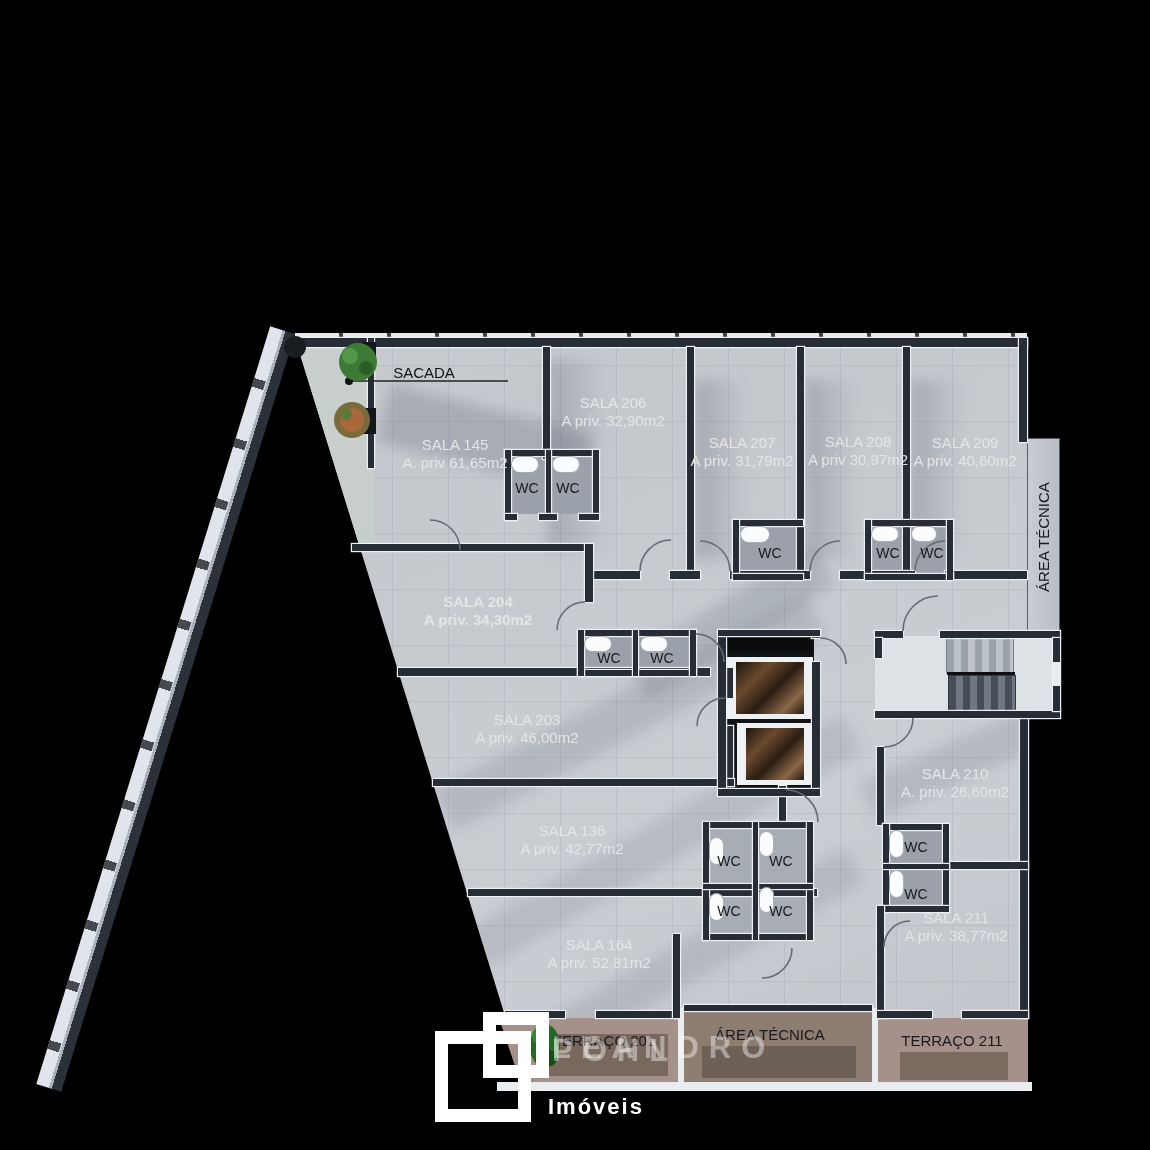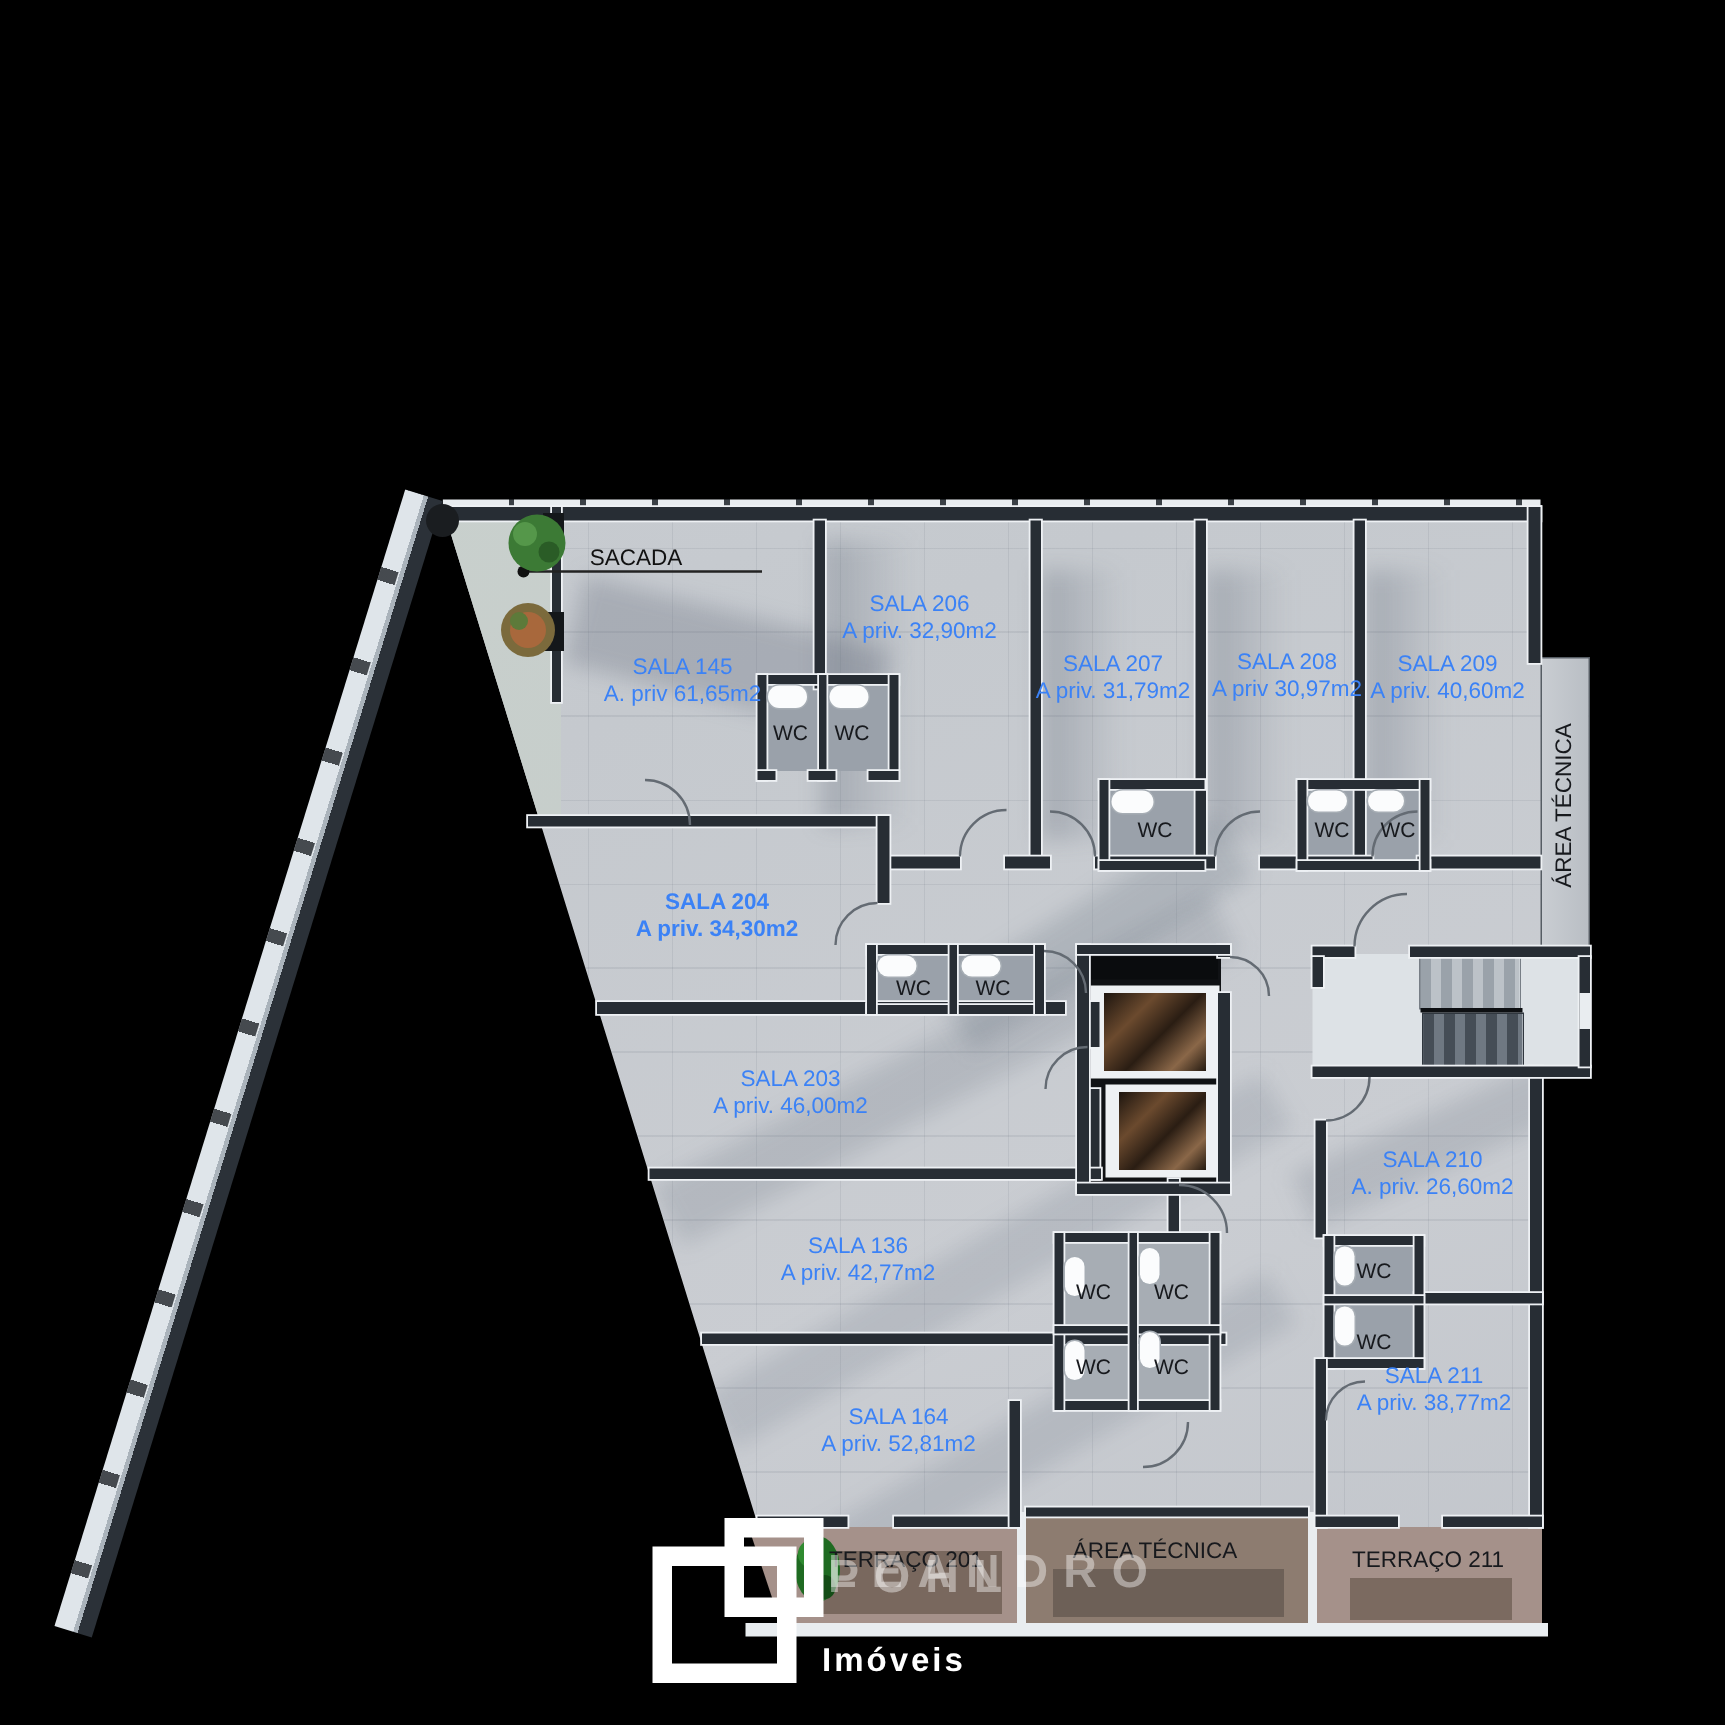--- a/index.html
+++ b/index.html
@@ -12,21 +12,21 @@
       repeating-linear-gradient(0deg, rgba(75,85,100,.10) 0 1px, transparent 1px 56px),
       repeating-linear-gradient(90deg, rgba(75,85,100,.10) 0 1px, transparent 1px 56px),
       linear-gradient(160deg,#cdd1d6 0%,#c5c9ce 40%,#cacdd2 70%,#bfc3c9 100%);}
   .shadow{position:absolute;filter:blur(7px);}
   .zone{position:absolute;}
   .w{position:absolute;background:#272d34;box-shadow:0 0 0 1.2px #eef1f4;}
   .post{position:absolute;background:#14171a;}
   .wcfloor{position:absolute;background:#9aa1aa;}
   .f{position:absolute;background:#fbfcfd;border-radius:8px;box-shadow:0 0 0 1px #a6adb4;}
   .room-label{position:absolute;transform:translate(-50%,-50%);text-align:center;
-    font-size:15px;line-height:18px;color:#3b82f6;white-space:nowrap;}
+    font-size:15px;line-height:18px;color:#e5e5e5;white-space:nowrap;}
   .wc{position:absolute;transform:translate(-50%,-50%);font-size:14px;color:#17191d;}
   .zone-label{position:absolute;transform:translate(-50%,-50%);font-size:15px;color:#17191d;white-space:nowrap;}
   .zone-label.vert{transform:translate(-50%,-50%) rotate(-90deg);}
   .sacada-label{position:absolute;transform:translate(-50%,-50%);font-size:15px;color:#111;white-space:nowrap;}
   .stairs-up{position:absolute;background:repeating-linear-gradient(90deg,#9aa2aa 0 7px,#bcc2c8 7px 14px);box-shadow:0 0 0 1px #777e86;}
   .stairs-dn{position:absolute;background:repeating-linear-gradient(90deg,#454d56 0 7px,#6f7882 7px 14px);box-shadow:0 0 0 1px #30373f;}
   .cab{position:absolute;background:linear-gradient(135deg,#1d150f 0%,#6b4a2e 30%,#2a1d13 55%,#8a6748 80%,#241a11 100%);}
   .logo-sq{position:absolute;border:13px solid #fff;}
   .wm-big{position:absolute;color:rgba(255,255,255,.42);font-size:31px;font-weight:bold;letter-spacing:10px;white-space:nowrap;}
   .wm-tag{position:absolute;color:#fff;font-size:22px;font-weight:bold;letter-spacing:2px;white-space:nowrap;}

